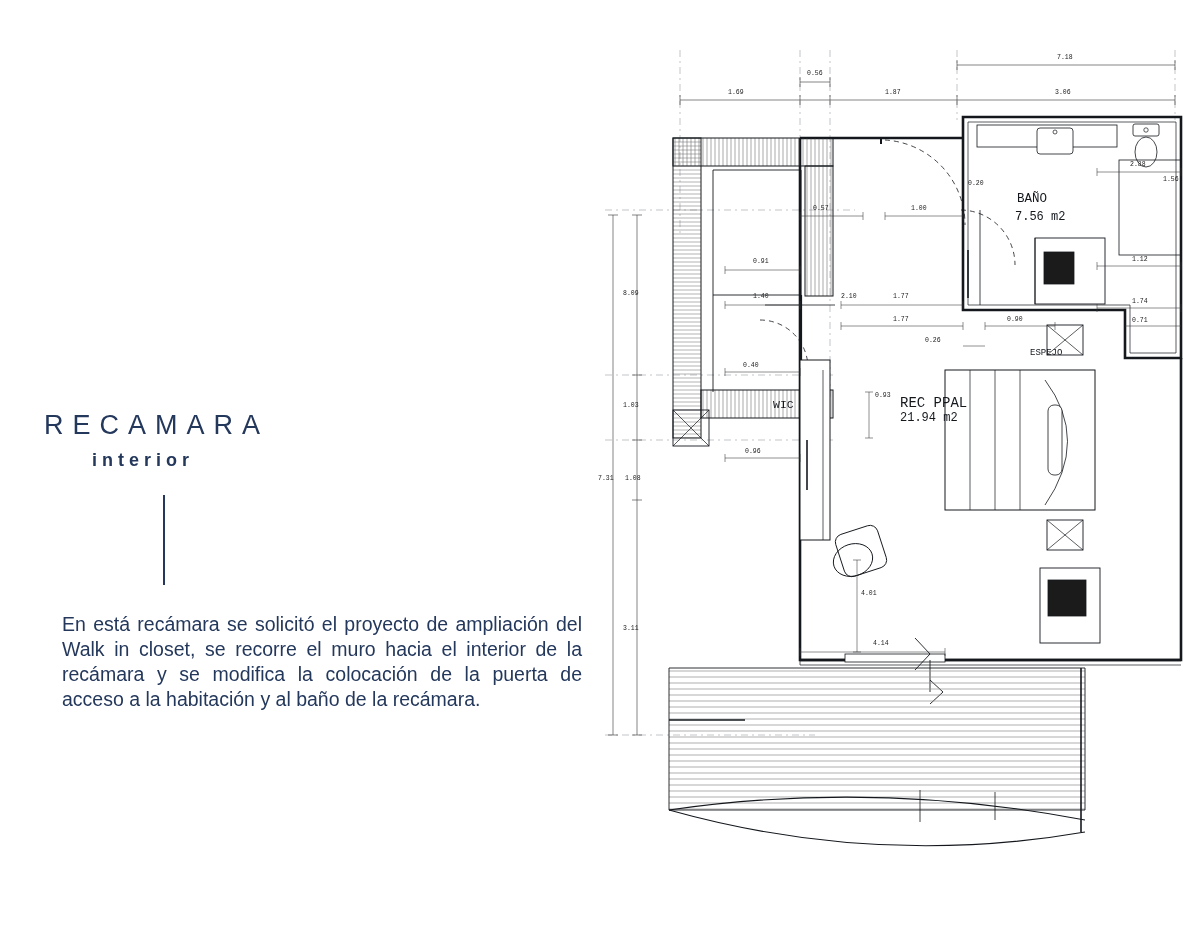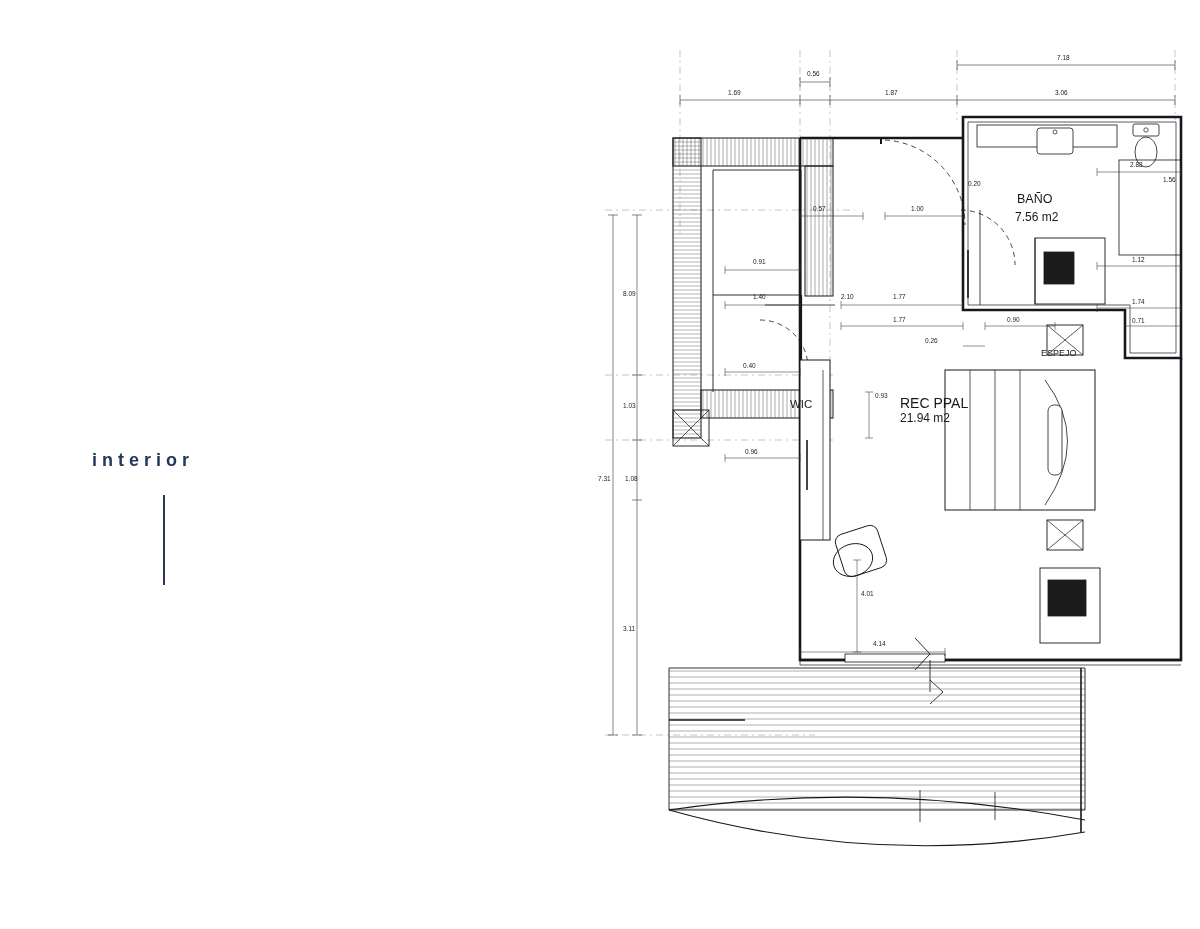--- a/index.html
+++ b/index.html
@@ -73,21 +73,21 @@
     position: absolute;
     left: 585px;
     top: 20px;
     width: 600px;
     height: 880px;
   }
   .plan svg { display: block; }
 
   .lbl {
     position: absolute;
-    font-family: Liberation Sans, sans-serif;
+    font-family: Liberation Mono, monospace;
     color: #14181d;
     white-space: nowrap;
   }
   .lbl-room {
     font-size: 12.5px;
     font-weight: 400;
   }
   .lbl-room-area {
     font-size: 12px;
   }
@@ -98,22 +98,26 @@
     font-size: 6.5px;
     color: #222;
   }
 </style>
 </head>
 <body>
 
 <div class="page">
 
   <div class="left-panel">
+    <div class="title-main">RECAMARA</div>
     <div class="title-sub">interior</div>
     <div class="divider"></div>
+    <div class="body-text">
+      <p>En está recámara se solicitó el proyecto de ampliación del Walk in closet, se recorre el muro hacia el interior de la recámara y se modifica la colocación de la puerta de acceso a la habitación y al baño de la recámara.</p>
+    </div>
   </div>
 
   <div class="plan">
     <svg width="600" height="880" viewBox="0 0 600 880" xmlns="http://www.w3.org/2000/svg">
       <defs>
         <pattern id="hatchV" width="4" height="4" patternUnits="userSpaceOnUse">
           <path d="M2,0 L2,4" stroke="#555" stroke-width="0.5"></path>
         </pattern>
         <pattern id="hatchH" width="4" height="4" patternUnits="userSpaceOnUse">
           <path d="M0,2 L4,2" stroke="#666" stroke-width="0.5"></path>
@@ -326,22 +330,22 @@
         </g>
       </g>
     </svg>
 
     <div class="lbl lbl-room" style="left:432px; top:172px;">BAÑO</div>
     <div class="lbl lbl-room-area" style="left:430px; top:190px;">7.56 m2</div>
 
     <div class="lbl lbl-room" style="left:315px; top:375px; font-size:14px;">REC PPAL</div>
     <div class="lbl lbl-room-area" style="left:315px; top:391px;">21.94 m2</div>
 
-    <div class="lbl lbl-small" style="left:205px; top:378px; font-size:11.5px;">WIC</div>
-    <div class="lbl lbl-small" style="left:456px; top:328px;">ESPEJO</div>
+    <div class="lbl lbl-small" style="left:188px; top:378px; font-size:11.5px;">WIC</div>
+    <div class="lbl lbl-small" style="left:445px; top:328px;">ESPEJO</div>
 
     <div class="lbl lbl-dim" style="left:222px; top:50px;">0.56</div>
     <div class="lbl lbl-dim" style="left:472px; top:34px;">7.18</div>
     <div class="lbl lbl-dim" style="left:143px; top:69px;">1.69</div>
     <div class="lbl lbl-dim" style="left:300px; top:69px;">1.87</div>
     <div class="lbl lbl-dim" style="left:470px; top:69px;">3.06</div>
 
     <div class="lbl lbl-dim" style="left:228px; top:185px;">0.57</div>
     <div class="lbl lbl-dim" style="left:326px; top:185px;">1.00</div>
     <div class="lbl lbl-dim" style="left:383px; top:160px;">0.20</div>

